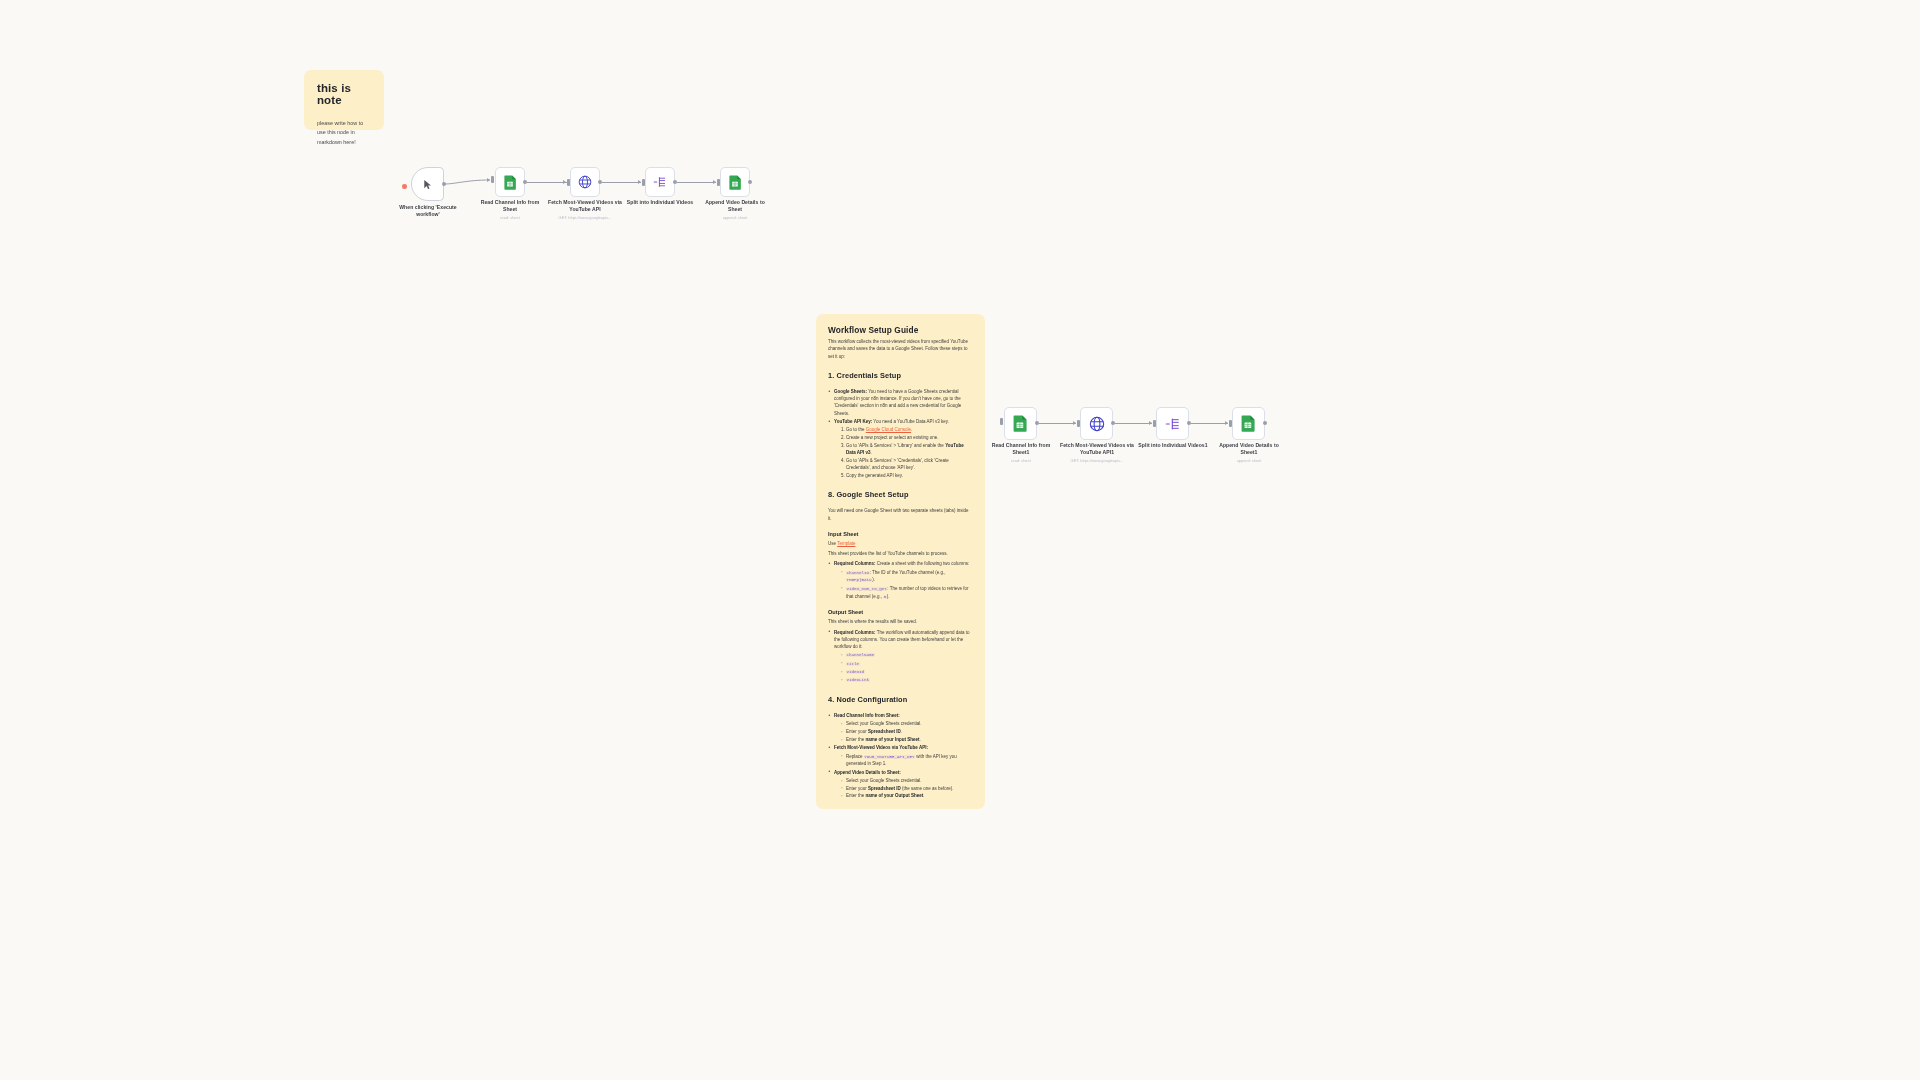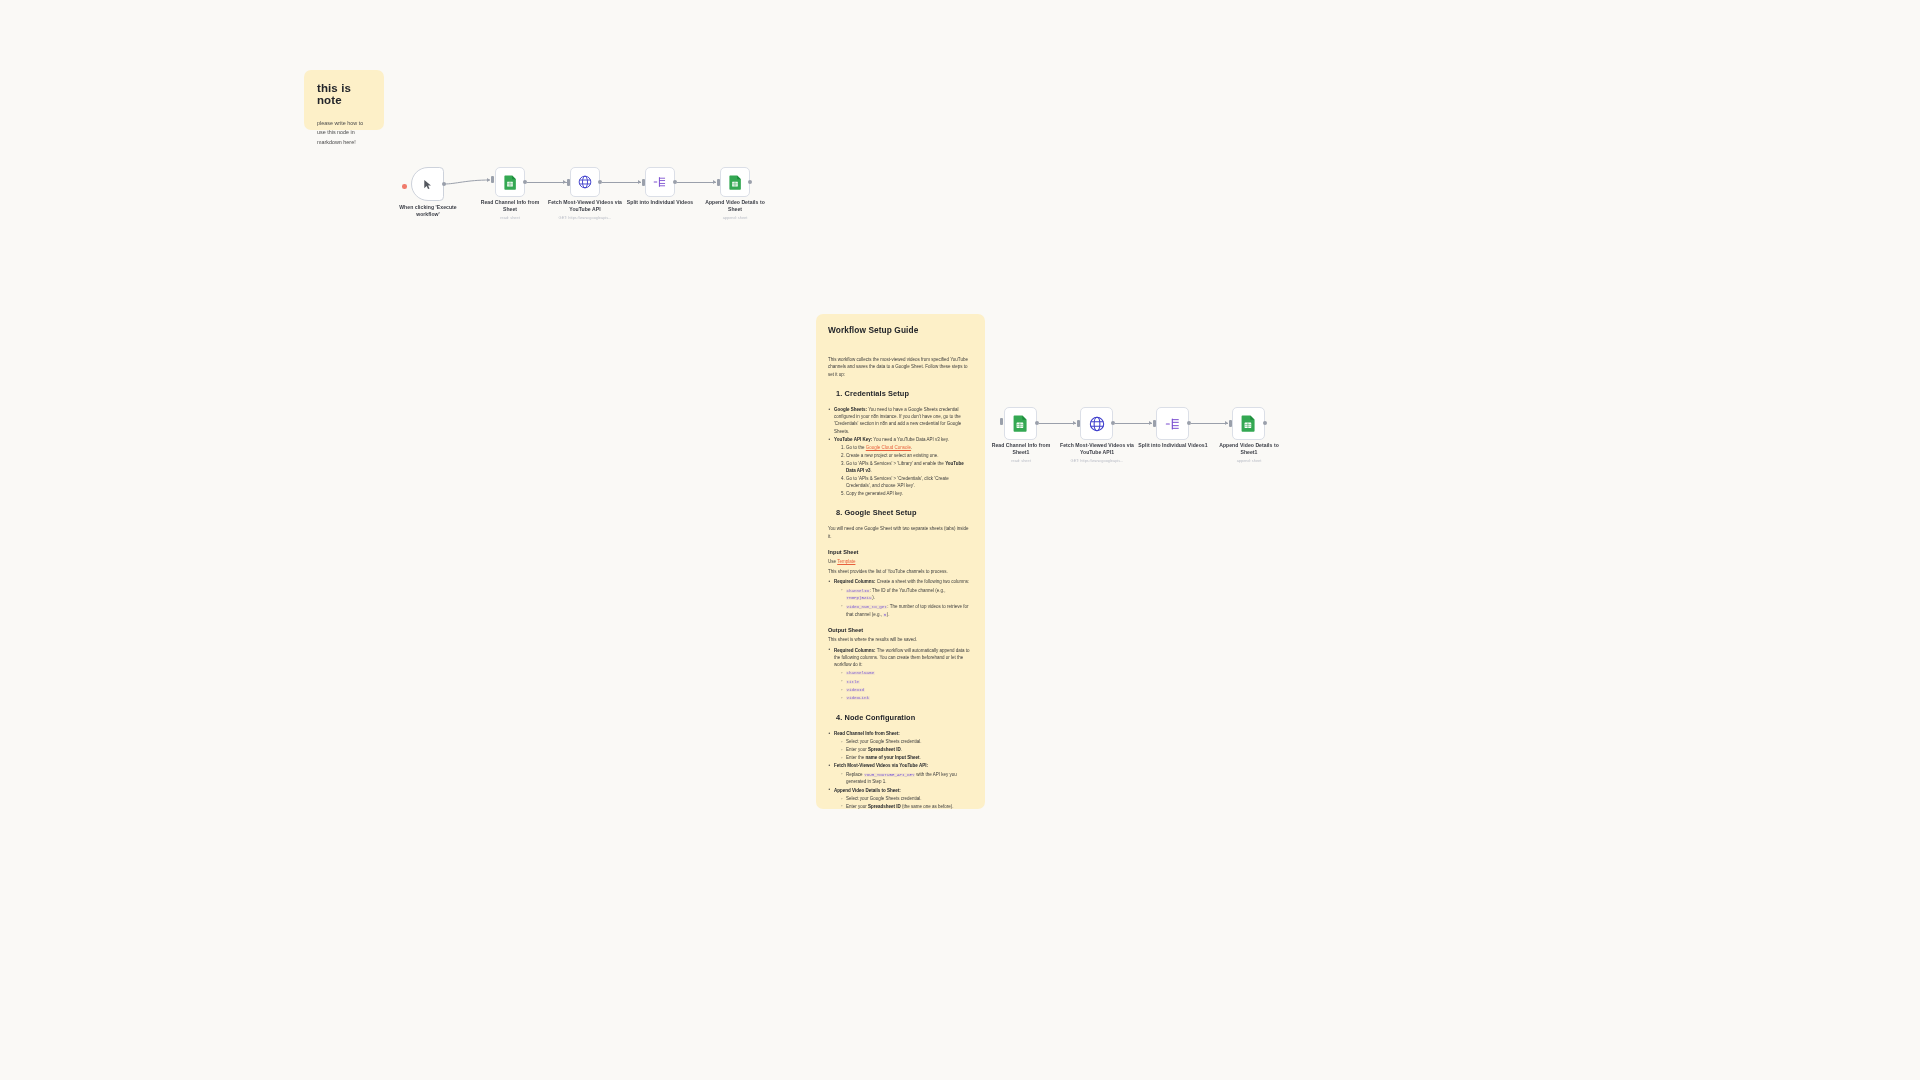--- a/index.html
+++ b/index.html
@@ -25,22 +25,22 @@
   }
   .sticky-body { font-size: 5.4px; line-height: 1.75; color: #4a4a4a; }
 
   #note-small { left: 304px; top: 70px; width: 80px; height: 60px; }
 
   
   #guide-note {
     left: 816px; top: 314px; width: 169px; height: 495px;
     padding: 11px 12px 0 12px; overflow: hidden;
   }
-  .g-h1 { font-size: 8.3px; font-weight: bold; color: #23252a; margin-bottom: 21px; letter-spacing:.1px;}
-  .g-h2 { font-size: 7.4px; font-weight: bold; color: #23252a; margin: 11px 0 8px 8px; letter-spacing:.1px;}
+  .g-h1 { font-size: 8.3px; font-weight: bold; color: #23252a; margin-bottom: 3px; letter-spacing:.1px;}
+  .g-h2 { font-size: 7.4px; font-weight: bold; color: #23252a; margin: 11px 0 8px 0; letter-spacing:.1px;}
   .g-h3 { font-size: 5.6px; font-weight: bold; color: #23252a; margin: 9px 0 3px 0; }
   .g-p  { font-size: 4.5px; line-height: 1.62; color: #3c3c3c; margin-bottom: 3px; }
   .g-ul { list-style: none; margin: 0 0 2px 0; padding: 0; }
   .g-ul > li {
     position: relative; padding-left: 6px; font-size: 4.5px;
     line-height: 1.62; color: #3c3c3c; margin-bottom: 1px;
   }
   .g-ul > li::before {
     content: "•"; position: absolute; left: 0.5px; top: -0.3px; color: #3c3c3c; font-size: 4.5px;
   }

